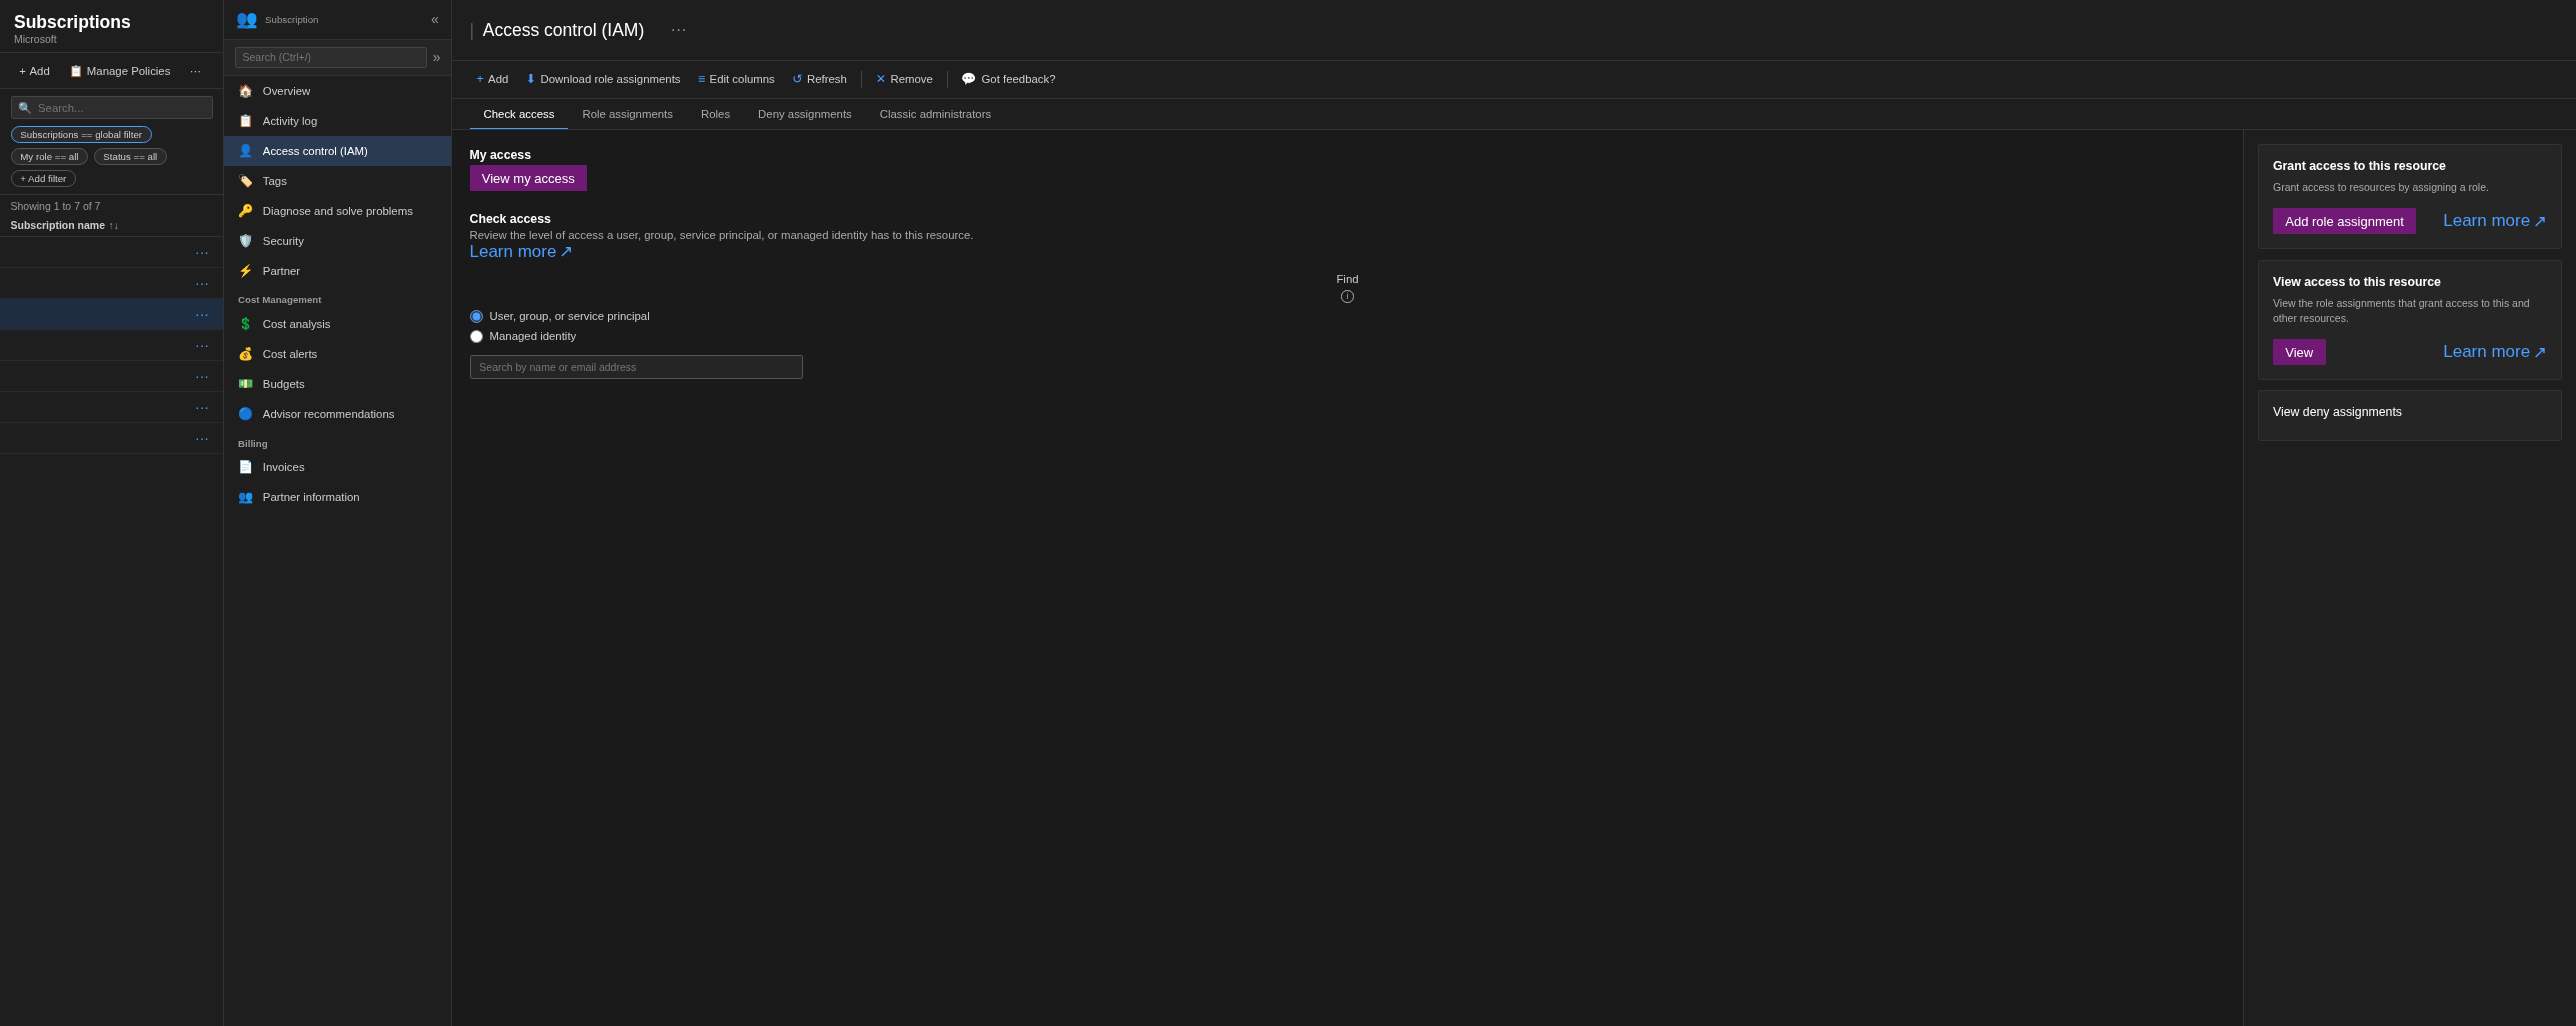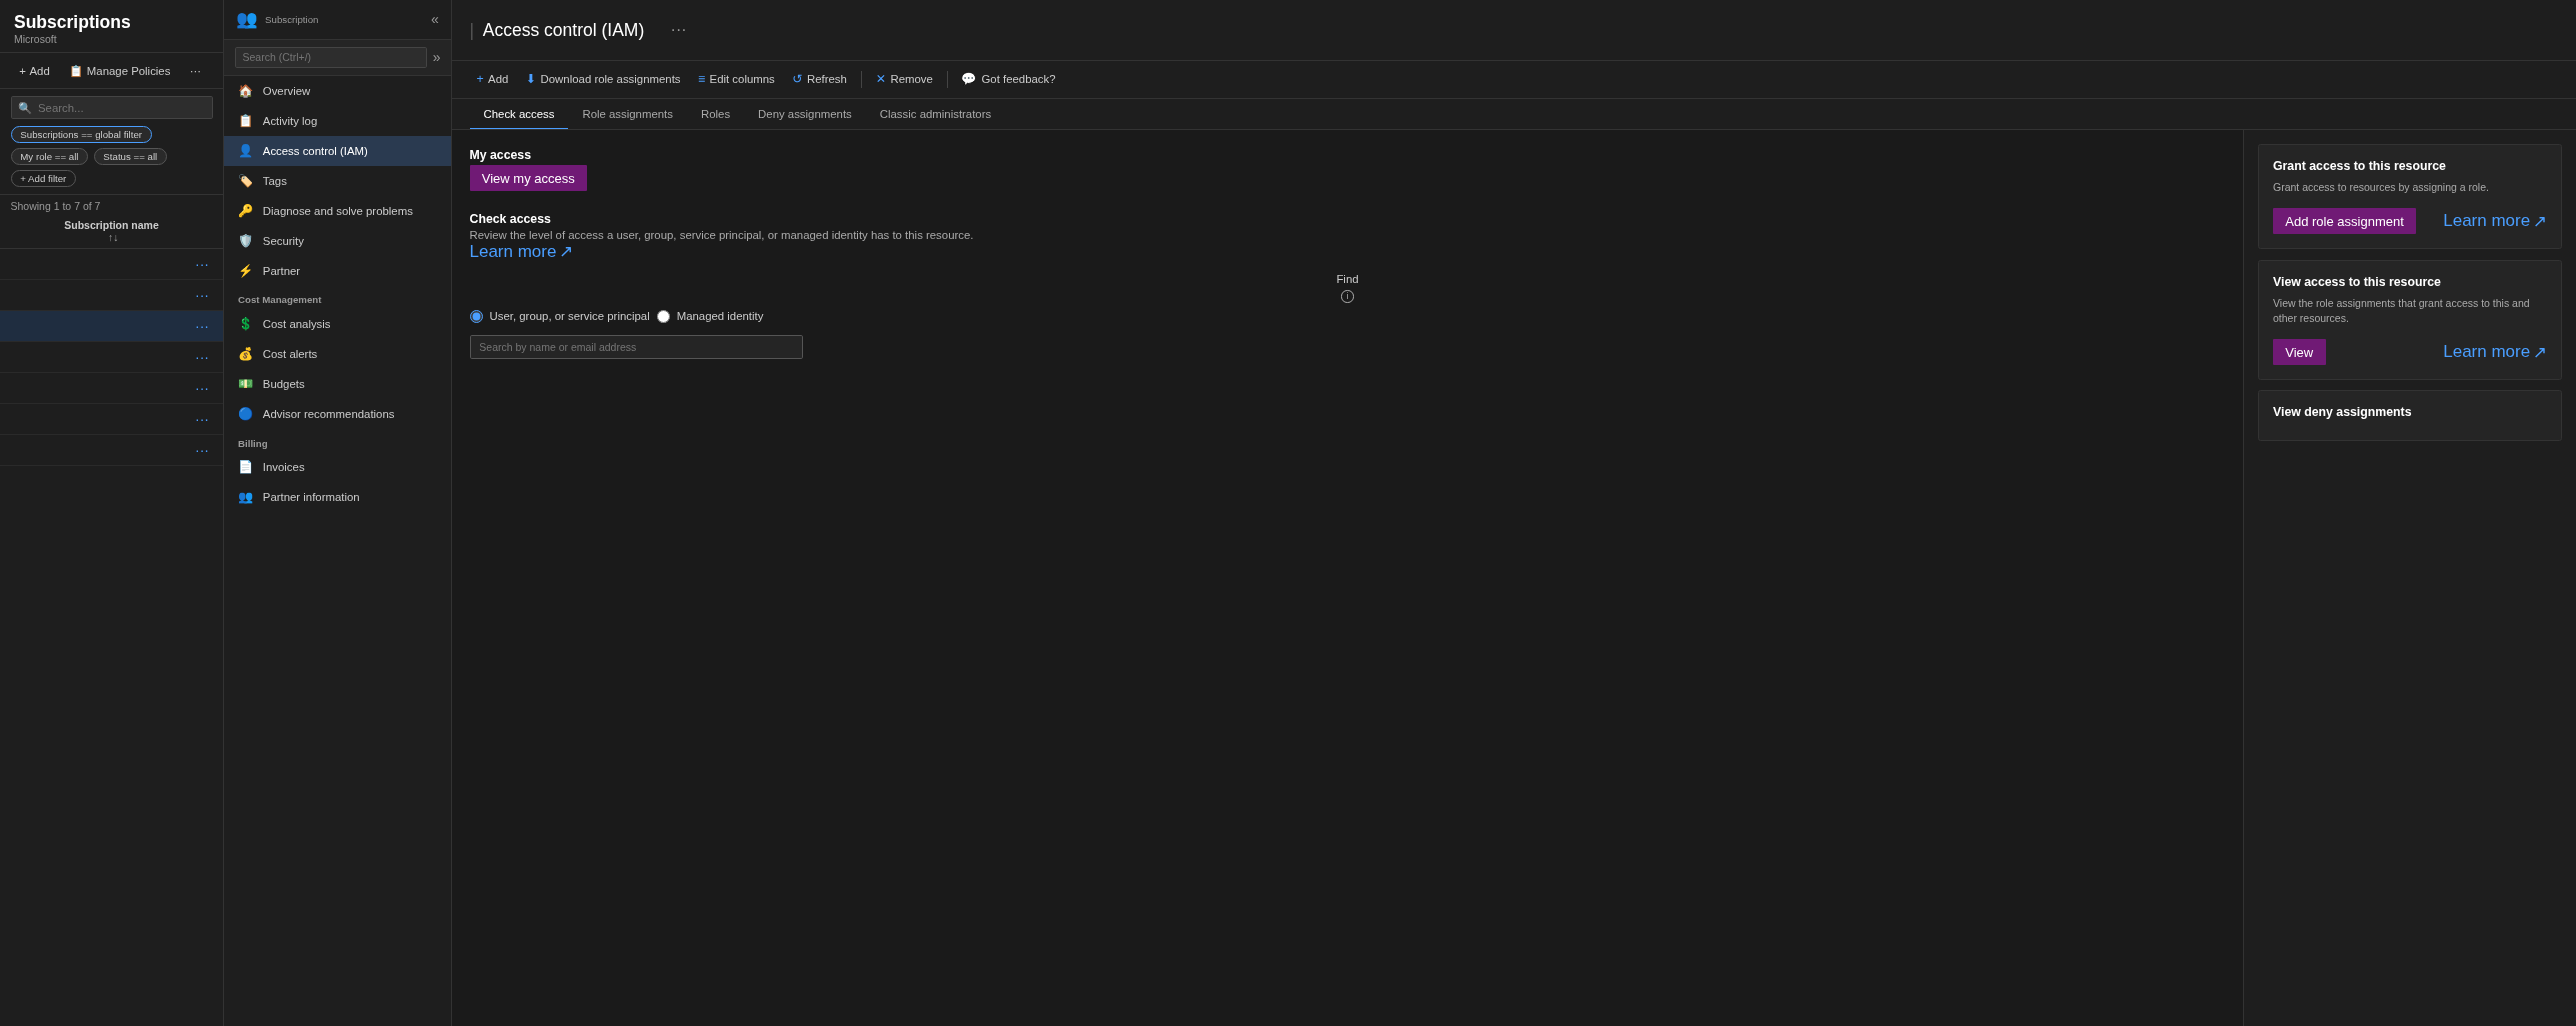--- a/index.html
+++ b/index.html
@@ -103,27 +103,26 @@
       padding: 1.8px 8.8px;
       cursor: pointer;
     }
     .showing-text {
       font-size: 10.5px;
       color: #999;
       padding: 5.3px 10.5px 1.8px;
     }
     .table-header-left {
       display: flex;
-      align-items: center;
+      align-items: flex-end;
       padding: 5.3px 10.5px;
       border-bottom: 0.9px solid #333;
       font-weight: 600;
       font-size: 10.5px;
       color: #ccc;
-      flex-direction: column;
     }
     .sub-rows {
       flex: 1;
       overflow-y: auto;
     }
     .sub-row {
       display: flex;
       align-items: center;
       justify-content: flex-end;
       padding: 7px 10.5px;
@@ -326,21 +325,21 @@
       color: #fff;
       border: none;
       padding: 5.3px 12.3px;
       font-size: 13px;
       cursor: pointer;
       border-radius: 1px;
     }
 
     .radio-group {
       display: flex;
-      flex-direction: row;
+      flex-direction: column;
       gap: 7px;
       margin-bottom: 12.3px;
     }
     .radio-label {
       display: flex;
       align-items: center;
       gap: 7px;
       font-size: 11.4px;
       color: #ccc;
       cursor: pointer;
@@ -432,21 +431,21 @@
       cursor: pointer;
     }
     .card-partial {
       background: #252525;
       border: 0.9px solid #333;
       border-radius: 2.6px;
       padding: 14px;
     }
     .card-partial h3 {
       font-size: 12.3px;
-      font-weight: 700;
+      font-weight: 400;
       color: #fff;
       margin-bottom: 7px;
     }
   </style>
 </head>
 <body>
 
 <div class="left-panel">
   <div class="left-header">
     <h1>Subscriptions</h1>

